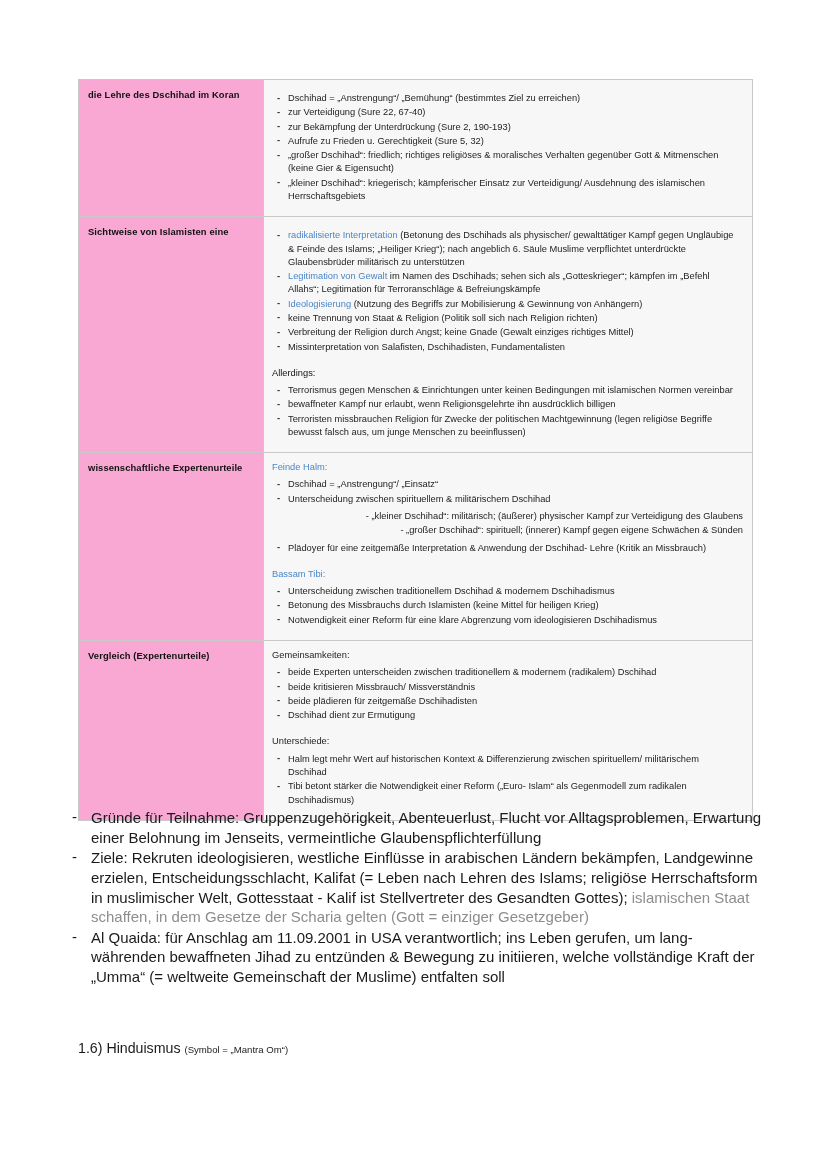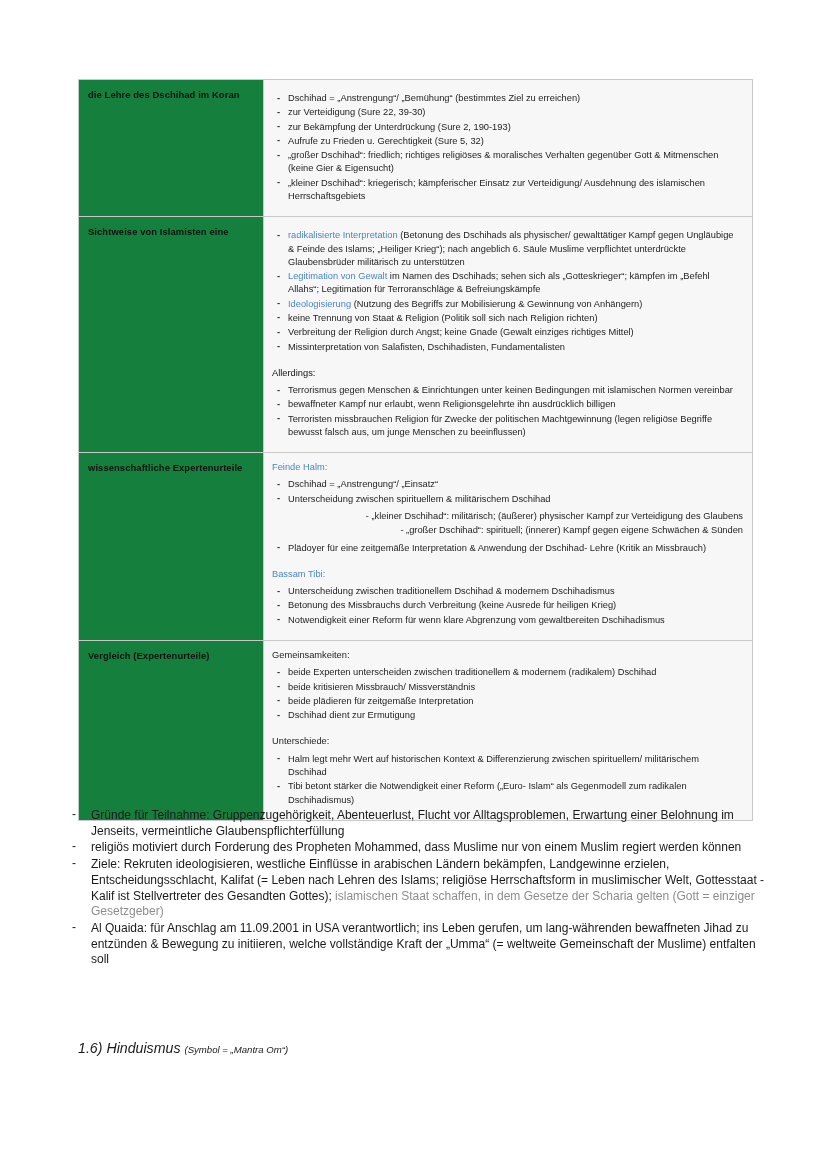--- a/index.html
+++ b/index.html
@@ -25,21 +25,21 @@
     border: 1px solid #c9c9c9;
     table-layout: fixed;
   }
   .tbl td {
     vertical-align: top;
     border: 1px solid #c9c9c9;
     padding: 0;
   }
   .tbl td.lbl {
     width: 185px;
-    background: #15803d;
+    background: #f9a8d4;
     padding: 9px 8px 8px 9px;
     font-size: 9.4px;
     font-weight: bold;
     line-height: 1.25;
     color: #111111;
     letter-spacing: 0.1px;
   }
   .tbl td.body {
     background: #f7f7f7;
     padding: 8px 9px 9px 8px;
@@ -75,21 +75,21 @@
   .accent { color: #4a86c8; }
   .hdr-b { font-weight: normal; color: #111; }
   .spacer { height: 9px; }
 
   
   .outer {
     position: absolute;
     left: 66px;
     top: 808px;
     width: 700px;
-    font-size: 12px;
+    font-size: 15px;
     line-height: 1.31;
     color: #1a1a1a;
   }
   ul.olist { list-style: none; margin: 0; padding: 0; }
   ul.olist > li {
     position: relative;
     padding-left: 25px;
     margin: 0 0 1px 0;
   }
   ul.olist > li::before {
@@ -102,37 +102,36 @@
   .grey { color: #8d8d8d; }
 
   
   .foot {
     position: absolute;
     left: 78px;
     top: 1040px;
     font-size: 14.2px;
     color: #1a1a1a;
     white-space: nowrap;
-    font-style: italic;
   }
   .foot .sub { font-size: 9.6px; }
 </style>
 </head>
 <body>
 
 <div class="page">
 
   <table class="tbl">
     <tbody id="tbody">
         <tr>
           <td class="lbl">die Lehre des Dschihad im Koran</td>
           <td class="body">
             <ul class="bl">
               <li>Dschihad = „Anstrengung“/ „Bemühung“ (bestimmtes Ziel zu erreichen)</li>
-              <li>zur Verteidigung (Sure 22, 39-30)</li>
+              <li>zur Verteidigung (Sure 22, 67-40)</li>
               <li>zur Bekämpfung der Unterdrückung (Sure 2, 190-193)</li>
               <li>Aufrufe zu Frieden u. Gerechtigkeit (Sure 5, 32)</li>
               <li>„großer Dschihad“: friedlich; richtiges religiöses &amp; moralisches Verhalten gegenüber Gott &amp; Mitmenschen (keine Gier &amp; Eigensucht)</li>
               <li>„kleiner Dschihad“: kriegerisch; kämpferischer Einsatz zur Verteidigung/ Ausdehnung des islamischen Herrschaftsgebiets</li>
             </ul>
           </td>
         </tr>
         <tr>
           <td class="lbl">Sichtweise von Islamisten eine</td>
           <td class="body">
@@ -163,50 +162,49 @@
             </ul>
             <div class="subitem">- „kleiner Dschihad“: militärisch; (äußerer) physischer Kampf zur Verteidigung des Glaubens</div>
             <div class="subitem i2">- „großer Dschihad“: spirituell; (innerer) Kampf gegen eigene Schwächen &amp; Sünden</div>
             <ul class="bl">
               <li>Plädoyer für eine zeitgemäße Interpretation &amp; Anwendung der Dschihad- Lehre (Kritik an Missbrauch)</li>
             </ul>
             <div class="spacer"></div>
             <div class="accent">Bassam Tibi:</div>
             <ul class="bl">
               <li>Unterscheidung zwischen traditionellem Dschihad &amp; modernem Dschihadismus</li>
-              <li>Betonung des Missbrauchs durch Verbreitung (keine Ausrede für heiligen Krieg)</li>
-              <li>Notwendigkeit einer Reform für wenn klare Abgrenzung vom gewaltbereiten Dschihadismus</li>
+              <li>Betonung des Missbrauchs durch Islamisten (keine Mittel für heiligen Krieg)</li>
+              <li>Notwendigkeit einer Reform für eine klare Abgrenzung vom ideologisieren Dschihadismus</li>
             </ul>
           </td>
         </tr>
         <tr>
           <td class="lbl">Vergleich (Expertenurteile)</td>
           <td class="body">
             <div class="">Gemeinsamkeiten:</div>
             <ul class="bl">
               <li>beide Experten unterscheiden zwischen traditionellem &amp; modernem (radikalem) Dschihad</li>
               <li>beide kritisieren Missbrauch/ Missverständnis</li>
-              <li>beide plädieren für zeitgemäße Interpretation</li>
+              <li>beide plädieren für zeitgemäße Dschihadisten</li>
               <li>Dschihad dient zur Ermutigung</li>
             </ul>
             <div class="spacer"></div>
             <div class="">Unterschiede:</div>
             <ul class="bl">
               <li>Halm legt mehr Wert auf historischen Kontext &amp; Differenzierung zwischen spirituellem/ militärischem Dschihad</li>
               <li>Tibi betont stärker die Notwendigkeit einer Reform („Euro- Islam“ als Gegenmodell zum radikalen Dschihadismus)</li>
             </ul>
           </td>
         </tr>
       </tbody>
   </table>
 
   <div class="outer">
     <ul class="olist" id="notes-ul">
         <li><span>Gründe für Teilnahme: Gruppenzugehörigkeit, Abenteuerlust, Flucht vor Alltagsproblemen, Erwartung einer Belohnung im Jenseits, vermeintliche Glaubenspflichterfüllung</span></li>
-        <li><span>religiös motiviert durch Forderung des Propheten Mohammed, dass Muslime nur von einem Muslim regiert werden können</span></li>
         <li><span>Ziele: Rekruten ideologisieren, westliche Einflüsse in arabischen Ländern bekämpfen, Landgewinne erzielen, Entscheidungsschlacht, Kalifat (= Leben nach Lehren des Islams; religiöse Herrschaftsform in muslimischer Welt, Gottesstaat - Kalif ist Stellvertreter des Gesandten Gottes); </span><span class="grey">islamischen Staat schaffen, in dem Gesetze der Scharia gelten (Gott = einziger Gesetzgeber)</span></li>
         <li><span>Al Quaida: für Anschlag am 11.09.2001 in USA verantwortlich; ins Leben gerufen, um lang-währenden bewaffneten Jihad zu entzünden &amp; Bewegung zu initiieren, welche vollständige Kraft der „Umma“ (= weltweite Gemeinschaft der Muslime) entfalten soll</span></li>
       </ul>
   </div>
 
   <div class="foot">
     <span>1.6) Hinduismus</span>
     <span class="sub">(Symbol = „Mantra Om“)</span>
   </div>
 

